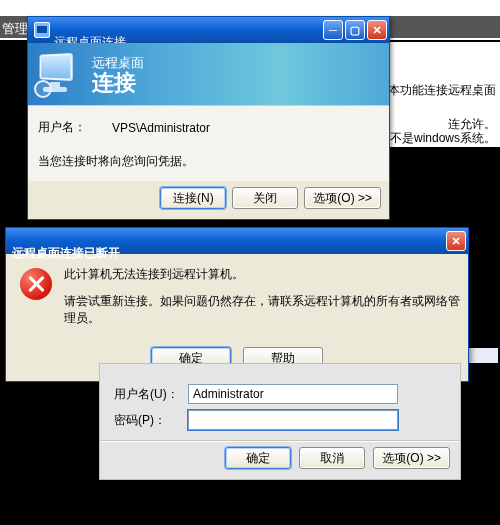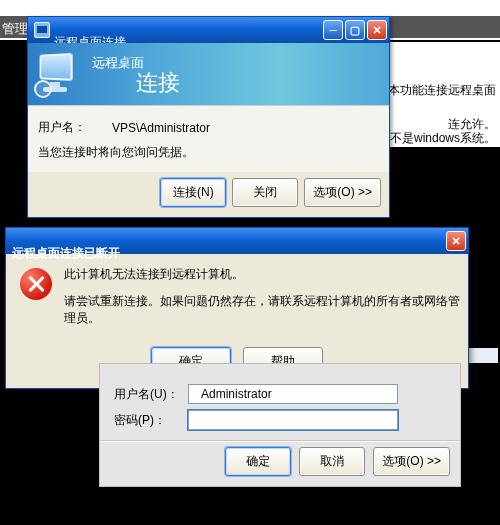--- a/index.html
+++ b/index.html
@@ -26,48 +26,48 @@
   .cbtn { width:20px; height:20px; background:linear-gradient(#6aa8f7,#1a5fc7); border:1px solid #fff; border-radius:3px; color:#fff; display:flex; align-items:center; justify-content:center; font-size:11px; font-weight:bold; cursor:pointer; }
   .cbtn.close { background:linear-gradient(#f08d7c,#d0381e); }
   .banner { height:62px; background:linear-gradient(90deg,#2d7dc7 0%,#4fa8d8 35%,#6fc8dd 70%,#4fa8d8 100%); position:relative; display:flex; align-items:center; }
   .banner .monitor { width:48px; height:44px; margin-left:6px; position:relative; }
   .banner .monitor .scr{ position:absolute; left:4px; top:2px; width:34px; height:26px; background:linear-gradient(#cfe9ff,#7fbbee); border:2px solid #eef6ff; border-radius:3px; transform:perspective(60px) rotateY(-14deg); }
   .banner .monitor .std{ position:absolute; left:16px; top:30px; width:10px;height:6px;background:#cde4f7;}
   .banner .monitor .base{ position:absolute; left:9px; top:35px; width:24px;height:5px;background:#cde4f7;border-radius:2px;}
   .banner .monitor .gl{position:absolute;left:0;top:28px;width:18px;height:18px;border:2px solid #eef;border-radius:50%;background:rgba(255,255,255,.15);}
   .banner .bt { margin-left:10px; color:#fff; }
   .banner .bt .l1{ font-size:13px; }
-  .banner .bt .l2{ font-size:22px; font-weight:normal; line-height:1;margin-left:44px; }
+  .banner .bt .l2{ font-size:22px; font-weight:bold; line-height:1; }
   .body1 { padding:8px 10px 6px 10px; background:#f4f3ee; border-top:1px solid #ccc;}
   .row { display:flex; align-items:center; margin:5px 0; }
   .lbl { width:74px; }
   .combo { position:relative; width:250px; height:21px; border:1px solid #7f9db9; background:#fff; display:flex; align-items:center;}
   .combo .arrow{position:absolute;left:4px;top:3px;width:60px;height:14px;pointer-events:none;}
   .combo .arrowline{position:absolute;left:0;top:5px;height:4px;width:56px;background:#e21a1a;}
   .combo .arrowhead{position:absolute;left:52px;top:0;width:0;height:0;border-top:7px solid transparent;border-bottom:7px solid transparent;border-left:12px solid #e21a1a;}
   .combo .dd{ width:17px;height:19px;margin-left:auto;background:linear-gradient(#dce6f7,#b6c9e9);border-left:1px solid #7f9db9;display:flex;align-items:center;justify-content:center;color:#2a4e87;font-size:9px;cursor:pointer;}
   .btns { display:flex; justify-content:flex-end; gap:6px; padding:6px 8px 10px 0; }
-  .btn { min-width:66px; height:29px; background:linear-gradient(#fefefe,#ece9d8); border:1px solid #8b8b8b; border-radius:3px; display:flex; align-items:center; justify-content:center; padding:0 8px; font-size:12px; cursor:pointer; box-shadow:inset 0 0 0 1px #fff;}
+  .btn { min-width:66px; height:22px; background:linear-gradient(#fefefe,#ece9d8); border:1px solid #8b8b8b; border-radius:3px; display:flex; align-items:center; justify-content:center; padding:0 8px; font-size:12px; cursor:pointer; box-shadow:inset 0 0 0 1px #fff;}
   .btn.def{ border:1px solid #3a7dd8; box-shadow:inset 0 0 0 1px #bcd5f5,0 0 0 1px #88b4ea;}
 
   
   .win2 { position:absolute; left:5px; top:227px; width:464px; border:1px solid #0a4da8; background:#ece9d8; box-shadow:2px 2px 6px rgba(0,0,0,.5);}
   .win2 .tb .ttl{font-weight:bold;}
   .body2 { padding:12px 0 6px 14px; display:flex; }
   .erricon{ width:32px;height:32px;border-radius:50%;background:radial-gradient(circle at 30% 30%,#ff7d6a,#d31a0e 70%);position:relative;flex-shrink:0;margin-right:12px;margin-top:2px;}
   .erricon::before,.erricon::after{content:"";position:absolute;left:15px;top:6px;width:3px;height:20px;background:#fff;border-radius:1px;}
   .erricon::before{transform:rotate(45deg);} .erricon::after{transform:rotate(-45deg);}
   .msg .l{margin-bottom:10px;}
   .btns2{display:flex;justify-content:center;gap:12px;padding:4px 0 12px 0;}
 
   
   .win3 { position:absolute; left:99px; top:363px; width:362px; border:1px solid #bfbfbf; background:#e5e5e5; padding:14px 10px 10px 14px;}
   .row3{display:flex;align-items:center;margin:6px 0;}
   .lbl3{width:74px;}
-  .inp{width:210px;height:20px;border:1px solid #7f9db9;background:#fff;padding:2px 12px;font-size:12px;font-family:Tahoma,sans-serif;}
+  .inp{width:210px;height:20px;border:1px solid #7f9db9;background:#fff;padding:2px 4px;font-size:12px;font-family:Tahoma,sans-serif;}
   .hr{border:none;border-top:1px solid #c8c4b6;box-shadow:0 1px 0 #fff;margin:10px -10px 6px -14px;}
   .btns3{display:flex;justify-content:flex-end;gap:8px;}
 </style>
 </head>
 <body>
 
 <div class="bg-top"></div>
 <div class="bg-bar">
     <span>管理</span>
   </div>
@@ -98,21 +98,21 @@
     <div class="bt">
       <div class="l1">远程桌面</div>
       <div class="l2">连接</div>
     </div>
   </div>
   <div class="body1">
     <div class="row">
       <div class="lbl">用户名：</div>
       <div>VPS\Administrator</div>
     </div>
-    <div class="row" style="margin-top:8px;">
+    <div class="row" style="margin-top:17px;">
       <div>当您连接时将向您询问凭据。</div>
     </div>
   </div>
   <div class="btns">
     <div class="btn def">连接(N)</div>
     <div class="btn">关闭</div>
     <div class="btn">选项(O) &gt;&gt;</div>
   </div>
 </div>
 

